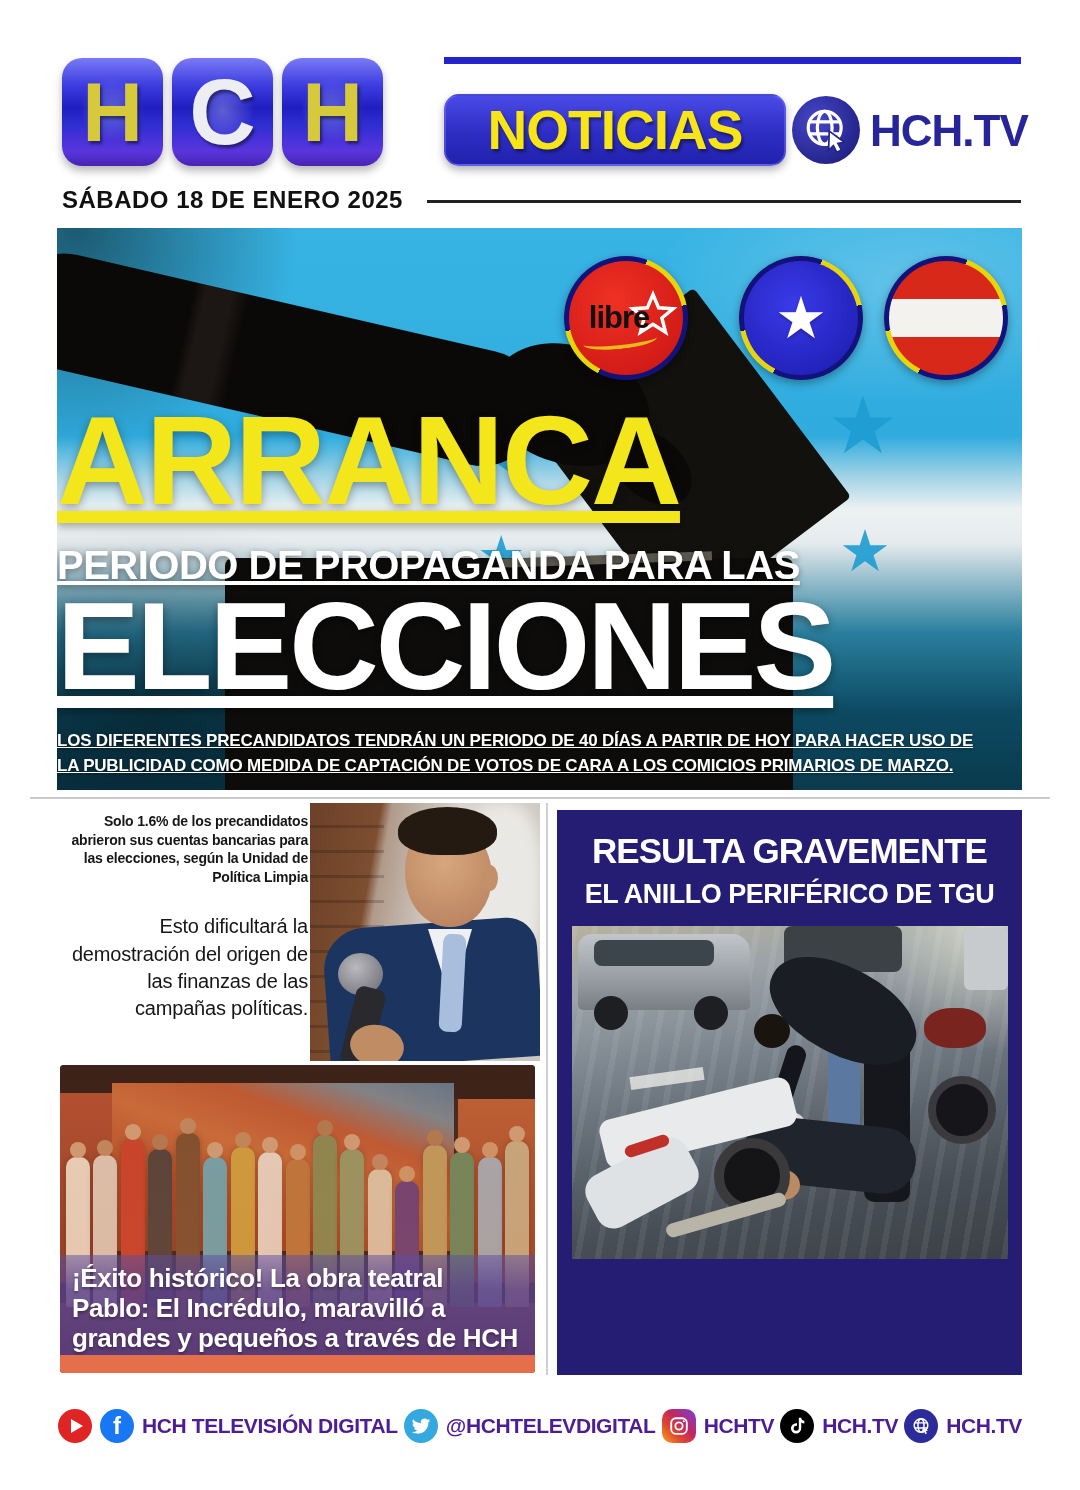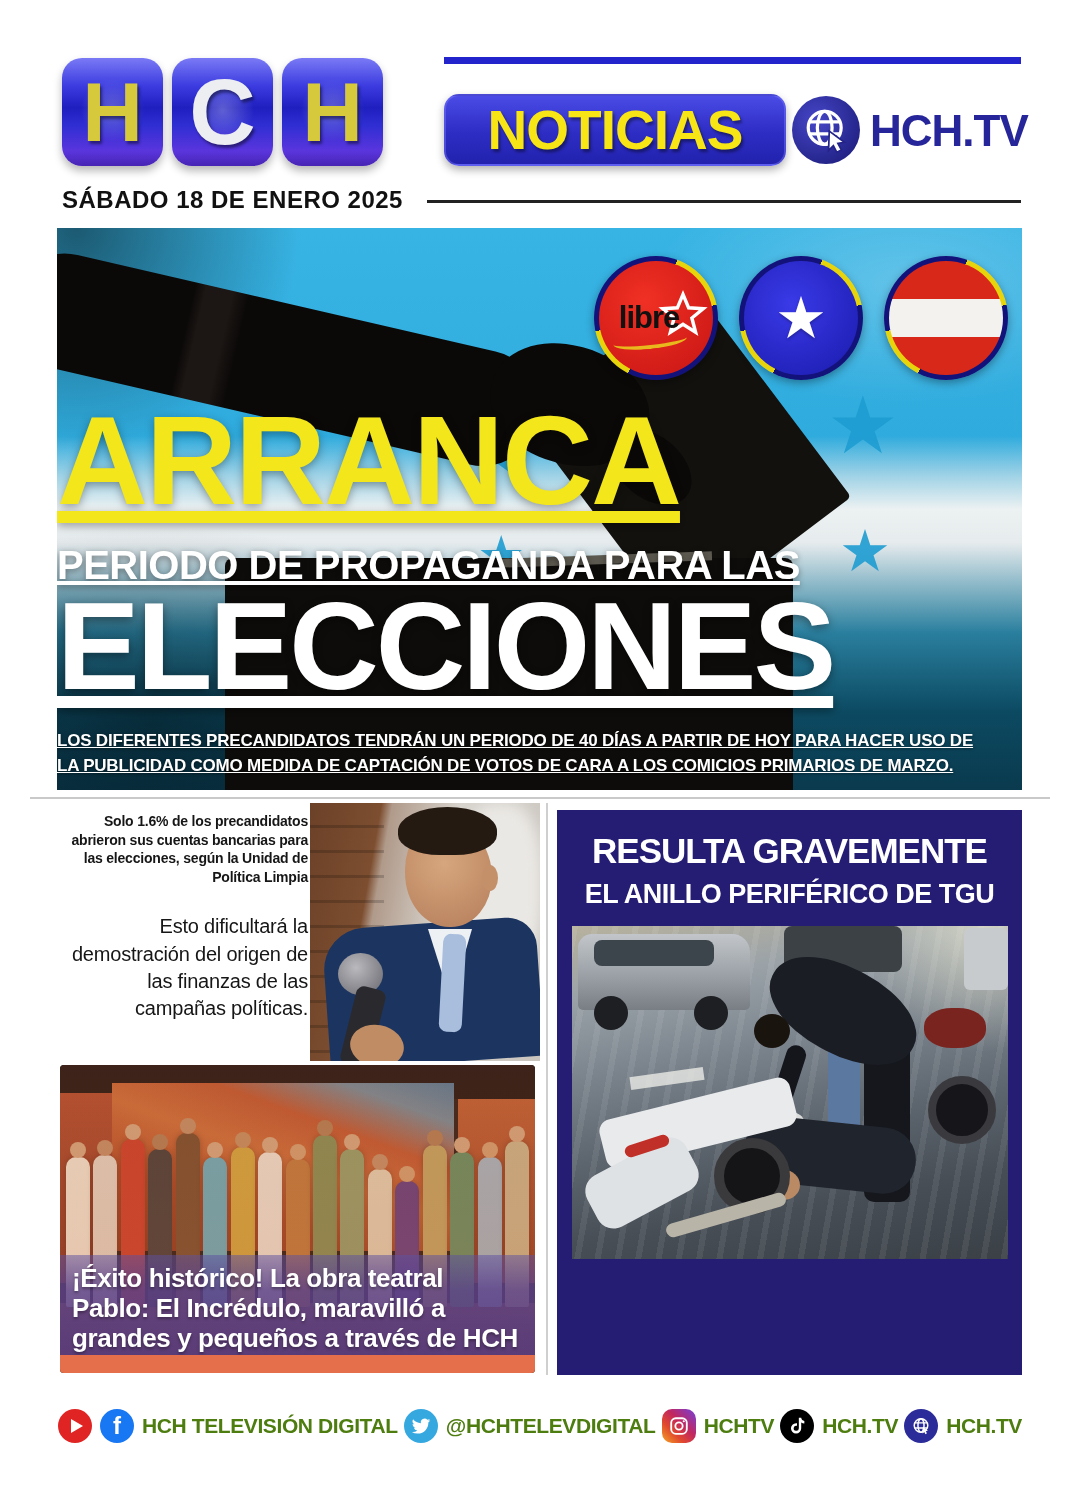--- a/index.html
+++ b/index.html
@@ -161,21 +161,21 @@
   .rider-face { left:196px; top:244px; width:32px; height:30px; border-radius:50%; background:#b98a64; }
   .bike-main { left:28px; top:172px; width:196px; height:50px; border-radius:12px; background:#e8eaec; transform:rotate(-14deg); }
   .bike-front { left:14px; top:228px; width:112px; height:58px; border-radius:18px; background:#dfe2e5; transform:rotate(-28deg); }
   .bike-wheel { left:142px; top:212px; width:76px; height:76px; border-radius:50%; background:#151517; border:10px solid #3a3a3c; }
   .bike-shock { left:92px; top:282px; width:124px; height:14px; border-radius:8px; background:#b8b4a8; transform:rotate(-16deg); }
   .bike-red { left:52px; top:214px; width:46px; height:12px; border-radius:6px; background:#c03028; transform:rotate(-18deg); }
 
   
   .footer { left:58px; top:1398px; width:964px; height:56px; display:flex; align-items:center; justify-content:space-between; }
   .footer-item { display:flex; align-items:center; gap:8px; }
-  .footer-item .label { font-size:21px; font-weight:900; color:#4d7c0f; letter-spacing:-.4px; white-space:nowrap; }
+  .footer-item .label { font-size:21px; font-weight:900; color:#4c1d95; letter-spacing:-.4px; white-space:nowrap; }
   .ic { width:34px; height:34px; border-radius:50%; display:inline-flex; align-items:center; justify-content:center; flex:0 0 auto; }
   .ic svg { width:22px; height:22px; }
   .ic-yt { background:#e02424; }
   .yt-play { width:0; height:0; border-left:12px solid #fff; border-top:7px solid transparent; border-bottom:7px solid transparent; margin-left:3px; }
   .ic-fb { background:#1877f2; color:#fff; font-size:24px; font-weight:900; }
   .ic-tw { background:#35a8e0; }
   .ic-ig { background:linear-gradient(45deg,#f5a623 0%,#e0482f 32%,#c1275f 58%,#8a3ab9 88%); border-radius:10px; }
   .ic-tt { background:#000; }
   .ic-gl { background:#2b2b9a; }
 </style>
@@ -225,21 +225,21 @@
     <span class="hero-star" style="left:420px;top:300px;font-size:54px;">★</span>
     <span class="hero-star" style="left:782px;top:294px;font-size:58px;">★</span>
 
     <div class="sil arm"></div>
     <div class="sil envelope"></div>
     <div class="sil fist"></div>
     <div class="sil thumb"></div>
     <div class="sil ballot-box"></div>
     <div class="abs box-slot"></div>
 
-    <div class="party" style="left:537px;">
+    <div class="party" style="left:507px;">
       <div class="party-inner p-libre">
         <span class="libre-word">libre</span>
         <svg class="libre-star" viewBox="0 0 24 24">
             <path fill="none" stroke="#fff" stroke-width="1.6" d="M12 2.5l2.6 6.2 6.7.4-5.2 4.3 1.7 6.5L12 16.3l-5.8 3.6 1.7-6.5-5.2-4.3 6.7-.4z"></path>
           </svg>
         <span class="libre-swoosh"></span>
       </div>
     </div>
     <div class="party" style="left:682px;">
       <div class="party-inner p-national">

